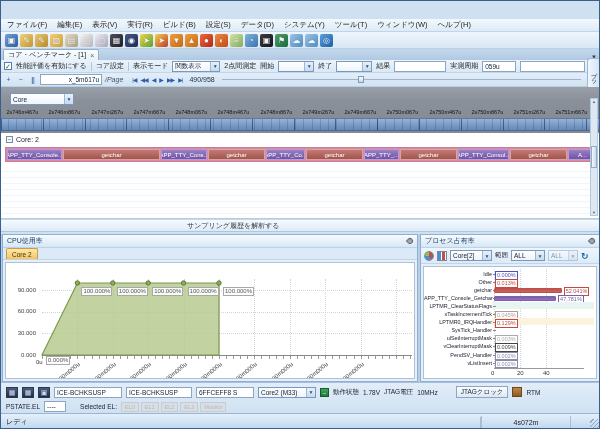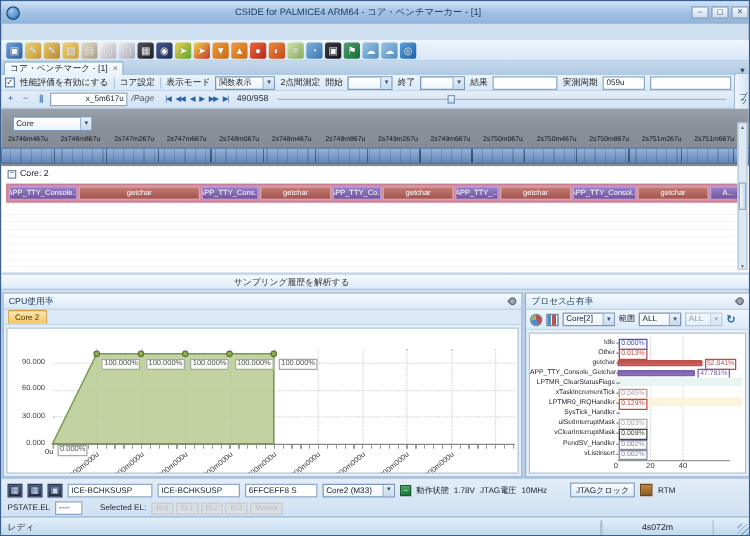--- a/index.html
+++ b/index.html
@@ -100,28 +100,34 @@
   #sbready{margin-left:5px;}
   .sbsep{width:1px;height:11px;background:#a8bed6;margin-left:auto;}
   #sbelapsed{width:90px;text-align:center;border-left:1px solid #a8bed6;border-right:1px solid #a8bed6;height:13px;line-height:13px;margin-right:30px;}
   #grip{position:absolute;right:1px;bottom:1px;width:10px;height:10px;background:repeating-linear-gradient(135deg,transparent 0 2px,#8fa8c4 2px 3px);}
 </style>
 </head>
 <body>
 
 <div id="win">
 
-  <div id="titlebar" class="abs">
-    <div id="appicon"></div>
-    <div id="title">CSIDE for PALMICE4 ARM64 - コア・ベンチマーカー - [1]</div>
-    <div class="winbtn">–</div>
-    <div class="winbtn">▢</div>
-    <div class="winbtn">✕</div>
-  </div>
-
+
+  <div id="menubar" class="abs">
+      <span class="menu-item">ファイル(F)</span>
+      <span class="menu-item">編集(E)</span>
+      <span class="menu-item">表示(V)</span>
+      <span class="menu-item">実行(R)</span>
+      <span class="menu-item">ビルド(B)</span>
+      <span class="menu-item">設定(S)</span>
+      <span class="menu-item">データ(D)</span>
+      <span class="menu-item">システム(Y)</span>
+      <span class="menu-item">ツール(T)</span>
+      <span class="menu-item">ウィンドウ(W)</span>
+      <span class="menu-item">ヘルプ(H)</span>
+    </div>
   <div id="toolbar" class="abs">
       <div class="tb-icon" style="background: linear-gradient(135deg, rgb(111, 159, 216), rgb(45, 95, 158));">▣</div>
       <div class="tb-icon" style="background: linear-gradient(135deg, rgb(237, 210, 122), rgb(196, 149, 51));">✎</div>
       <div class="tb-icon" style="background: linear-gradient(135deg, rgb(232, 201, 107), rgb(184, 137, 44));">✎</div>
       <div class="tb-icon" style="background: linear-gradient(135deg, rgb(242, 207, 114), rgb(207, 159, 61));">▨</div>
       <div class="tb-icon" style="background: linear-gradient(135deg, rgb(230, 221, 203), rgb(168, 158, 126));">▤</div>
       <div class="tb-icon" style="background: linear-gradient(135deg, rgb(244, 244, 244), rgb(180, 180, 188));">▢</div>
       <div class="tb-icon" style="background: linear-gradient(135deg, rgb(236, 236, 244), rgb(168, 168, 184));">▢</div>
       <div class="tb-icon" style="background: linear-gradient(135deg, rgb(80, 80, 92), rgb(30, 30, 40));">▦</div>
       <div class="tb-icon" style="background: linear-gradient(135deg, rgb(70, 89, 140), rgb(29, 44, 85));">◉</div>

